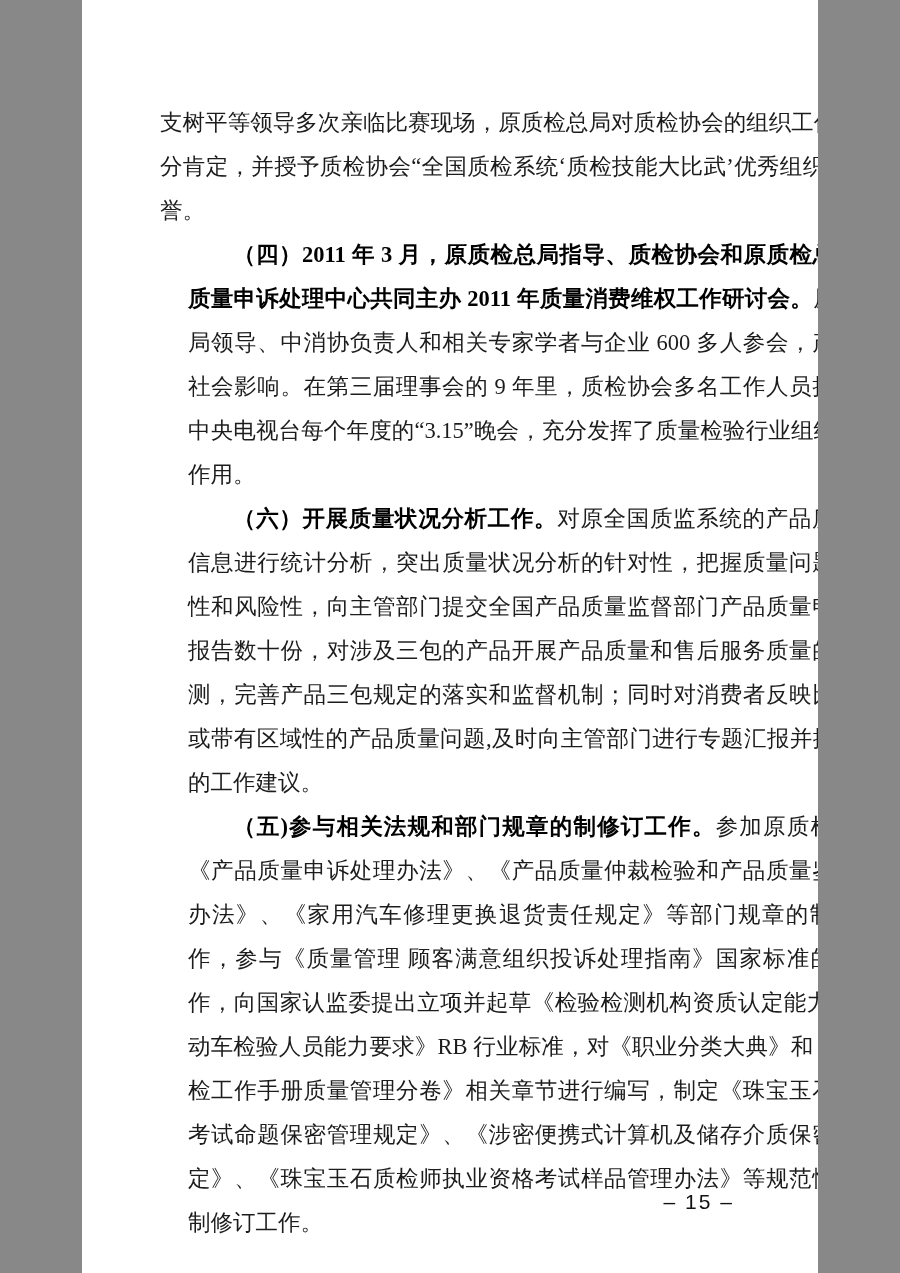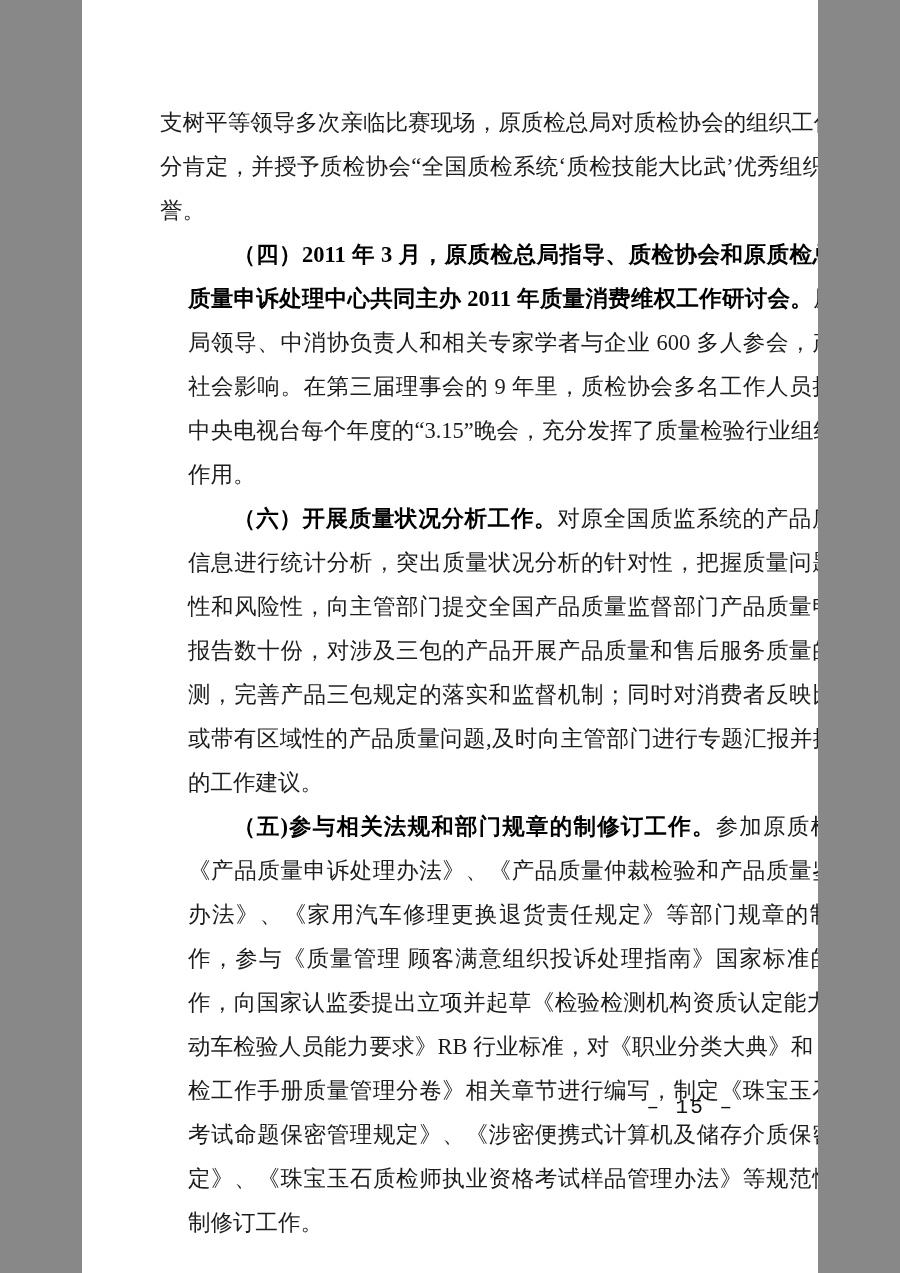--- a/index.html
+++ b/index.html
@@ -37,23 +37,23 @@
   }
   .seg {
     font-weight: normal;
   }
   .seg.bold {
     font-weight: bold;
     color: #000000;
   }
   .page-number {
     position: absolute;
-    top: 1096px;
+    top: 1190px;
     right: 84px;
-    font-family: Liberation Mono, monospace;
+    font-family: Liberation Sans, sans-serif;
     font-size: 21px;
     letter-spacing: 2px;
     color: #111111;
   }
 </style>
 </head>
 <body>
 
 <div class="page">
   <div class="text-block" id="document-body">

